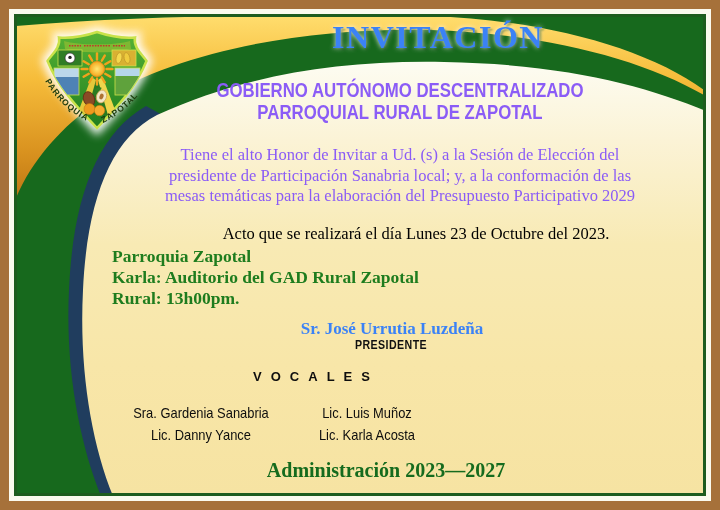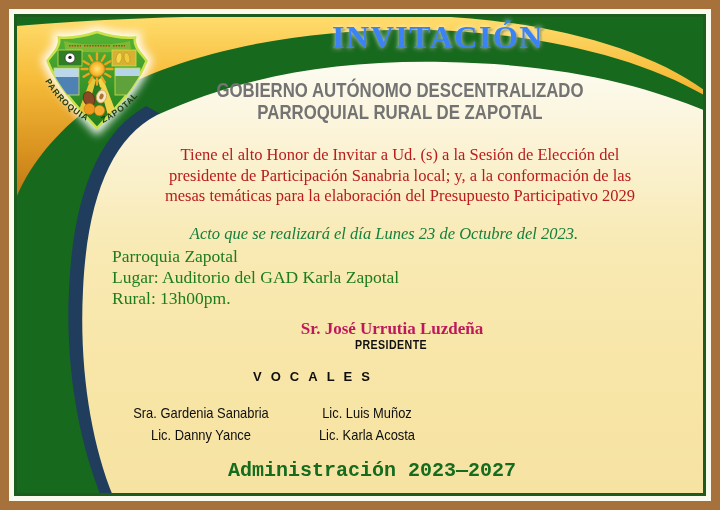--- a/index.html
+++ b/index.html
@@ -3,42 +3,42 @@
 <meta charset="utf-8">
 <style>
   html,body{margin:0;padding:0;background:#ffffff;}
   .card{position:relative;width:720px;height:510px;overflow:hidden;
         font-family:"Liberation Serif",serif;}
   .bg{position:absolute;left:0;top:0;display:block;}
   .txt{position:absolute;white-space:nowrap;}
   .title{top:19px;left:400px;transform:translateX(-50%);
          font-weight:bold;font-size:32px;letter-spacing:1.5px;color:#3b82f6;
          text-shadow:0 0 5px rgba(255,255,255,.85),2px 2px 2px rgba(15,70,15,.55);margin-left:38px;}
-  .org{top:79px;left:400px;transform:translateX(-50%);text-align:center;color:#737373;}
+  .org{top:79px;left:400px;transform:translateX(-50%);text-align:center;color:#8b5cf6;}
   .org-line{font-family:"Liberation Sans",sans-serif;font-weight:bold;font-size:21px;
             line-height:22px;transform:scaleX(.8);white-space:nowrap;}
   .body-par{top:145px;left:400px;transform:translateX(-50%);width:640px;
-            text-align:center;font-size:16.5px;line-height:20.6px;color:#b91c1c;}
-  .acto{top:224px;left:384px;transform:translateX(-50%);font-size:16.5px;color:#15803d;font-style:italic;}
-  .details{top:246px;left:112px;font-weight:normal;font-size:17.5px;line-height:20.8px;color:#1E7C1E;}
-  .pres-name{top:319px;left:392px;transform:translateX(-50%);font-weight:bold;font-size:17px;color:#be185d;}
+            text-align:center;font-size:16.5px;line-height:20.6px;color:#8b5cf6;}
+  .acto{top:224px;left:416px;transform:translateX(-50%);font-size:16.5px;color:#000000;}
+  .details{top:246px;left:112px;font-weight:bold;font-size:17.5px;line-height:20.8px;color:#1E7C1E;}
+  .pres-name{top:319px;left:392px;transform:translateX(-50%);font-weight:bold;font-size:17px;color:#3b82f6;}
   .pres-role{top:338px;left:391px;transform:translateX(-50%) scaleX(.85);
              font-family:"Liberation Sans",sans-serif;font-weight:bold;font-size:12.5px;
              letter-spacing:.5px;color:#101010;}
   .vocales{top:369px;left:316px;transform:translateX(-50%);
            font-family:"Liberation Sans",sans-serif;font-weight:bold;font-size:13px;
            letter-spacing:9px;color:#0E0E0E;}
   .col{top:402px;text-align:center;font-family:"Liberation Sans",sans-serif;
        font-size:15px;line-height:21.5px;color:#0E0E0E;}
   .col>div{transform:scaleX(.86);}
   .col1{left:111px;width:180px;}
   .col2{left:277px;width:180px;}
   .col3{left:423px;width:180px;}
-  .admin{top:459px;left:372px;transform:translateX(-50%);
-         font-weight:bold;font-size:20px;color:#156B1E;font-family:Liberation Mono, monospace;}
+  .admin{top:459px;left:386px;transform:translateX(-50%);
+         font-weight:bold;font-size:20px;color:#156B1E;}
 </style>
 </head>
 <body>
 
 <div class="card">
 
   <svg class="bg" width="720" height="510" viewBox="0 0 720 510" aria-hidden="true">
     <defs>
       <linearGradient id="goldGrad" x1="0" y1="0" x2="0" y2="1">
         <stop offset="0" stop-color="#FFDD6E"></stop>
@@ -145,21 +145,21 @@
   <div class="txt body-par">
     <div>Tiene el alto Honor de Invitar a Ud. (s) a la Sesión de Elección del</div>
     <div>presidente de Participación Sanabria local; y, a la conformación de las</div>
     <div>mesas temáticas para la elaboración del Presupuesto Participativo 2029</div>
   </div>
 
   <div class="txt acto">Acto que se realizará el día Lunes 23 de Octubre del 2023.</div>
 
   <div class="txt details">
     <div>Parroquia Zapotal</div>
-    <div>Lugar: Auditorio del GAD Karla Zapotal</div>
+    <div>Karla: Auditorio del GAD Rural Zapotal</div>
     <div>Rural: 13h00pm.</div>
   </div>
 
   <div class="txt pres-name">Sr. José Urrutia Luzdeña</div>
   <div class="txt pres-role">PRESIDENTE</div>
 
   <div class="txt vocales">VOCALES</div>
 
   <div class="txt col col2">
     <div>Lic. Luis Muñoz</div>

